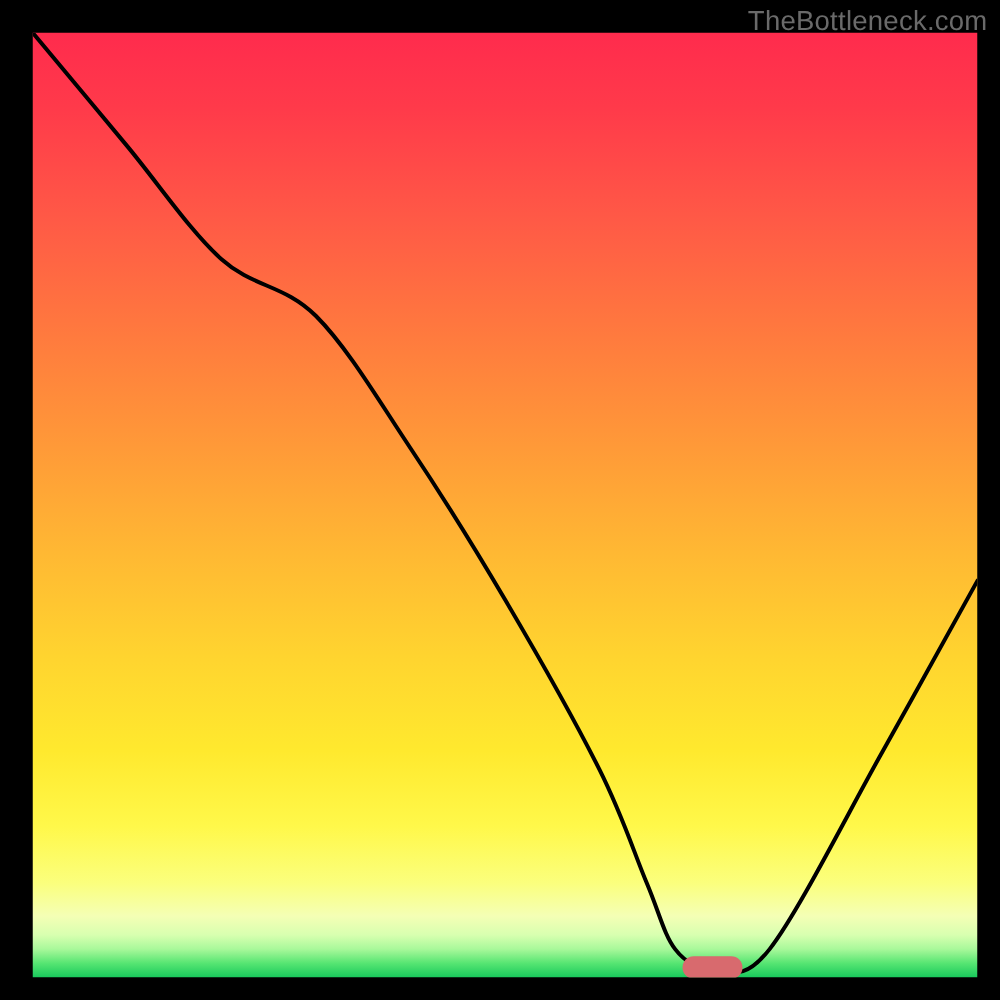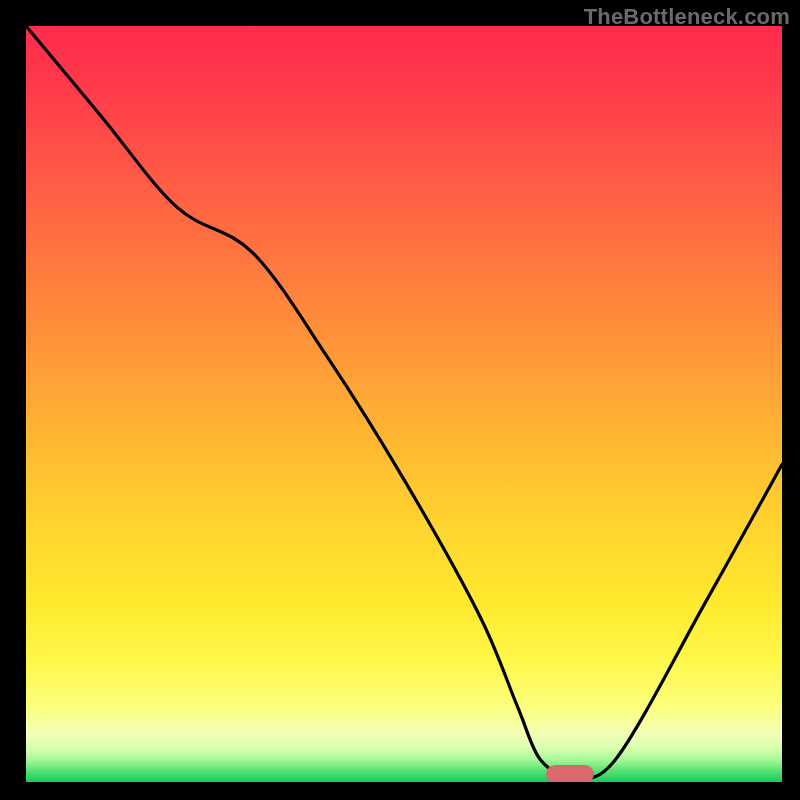--- a/index.html
+++ b/index.html
@@ -16,21 +16,21 @@
     width: 800px;
     height: 800px;
     background: #000;
   }
   .watermark {
     position: absolute;
     top: 4px;
     right: 10px;
     color: #6a6a6a;
     font-size: 22px;
-    font-weight: 700;
+    font-weight: 400;
     letter-spacing: 0.2px;
     z-index: 10;
     user-select: none;
   }
   .plot-area {
     position: absolute;
     left: 26px;
     top: 26px;
     width: 756px;
     height: 756px;

